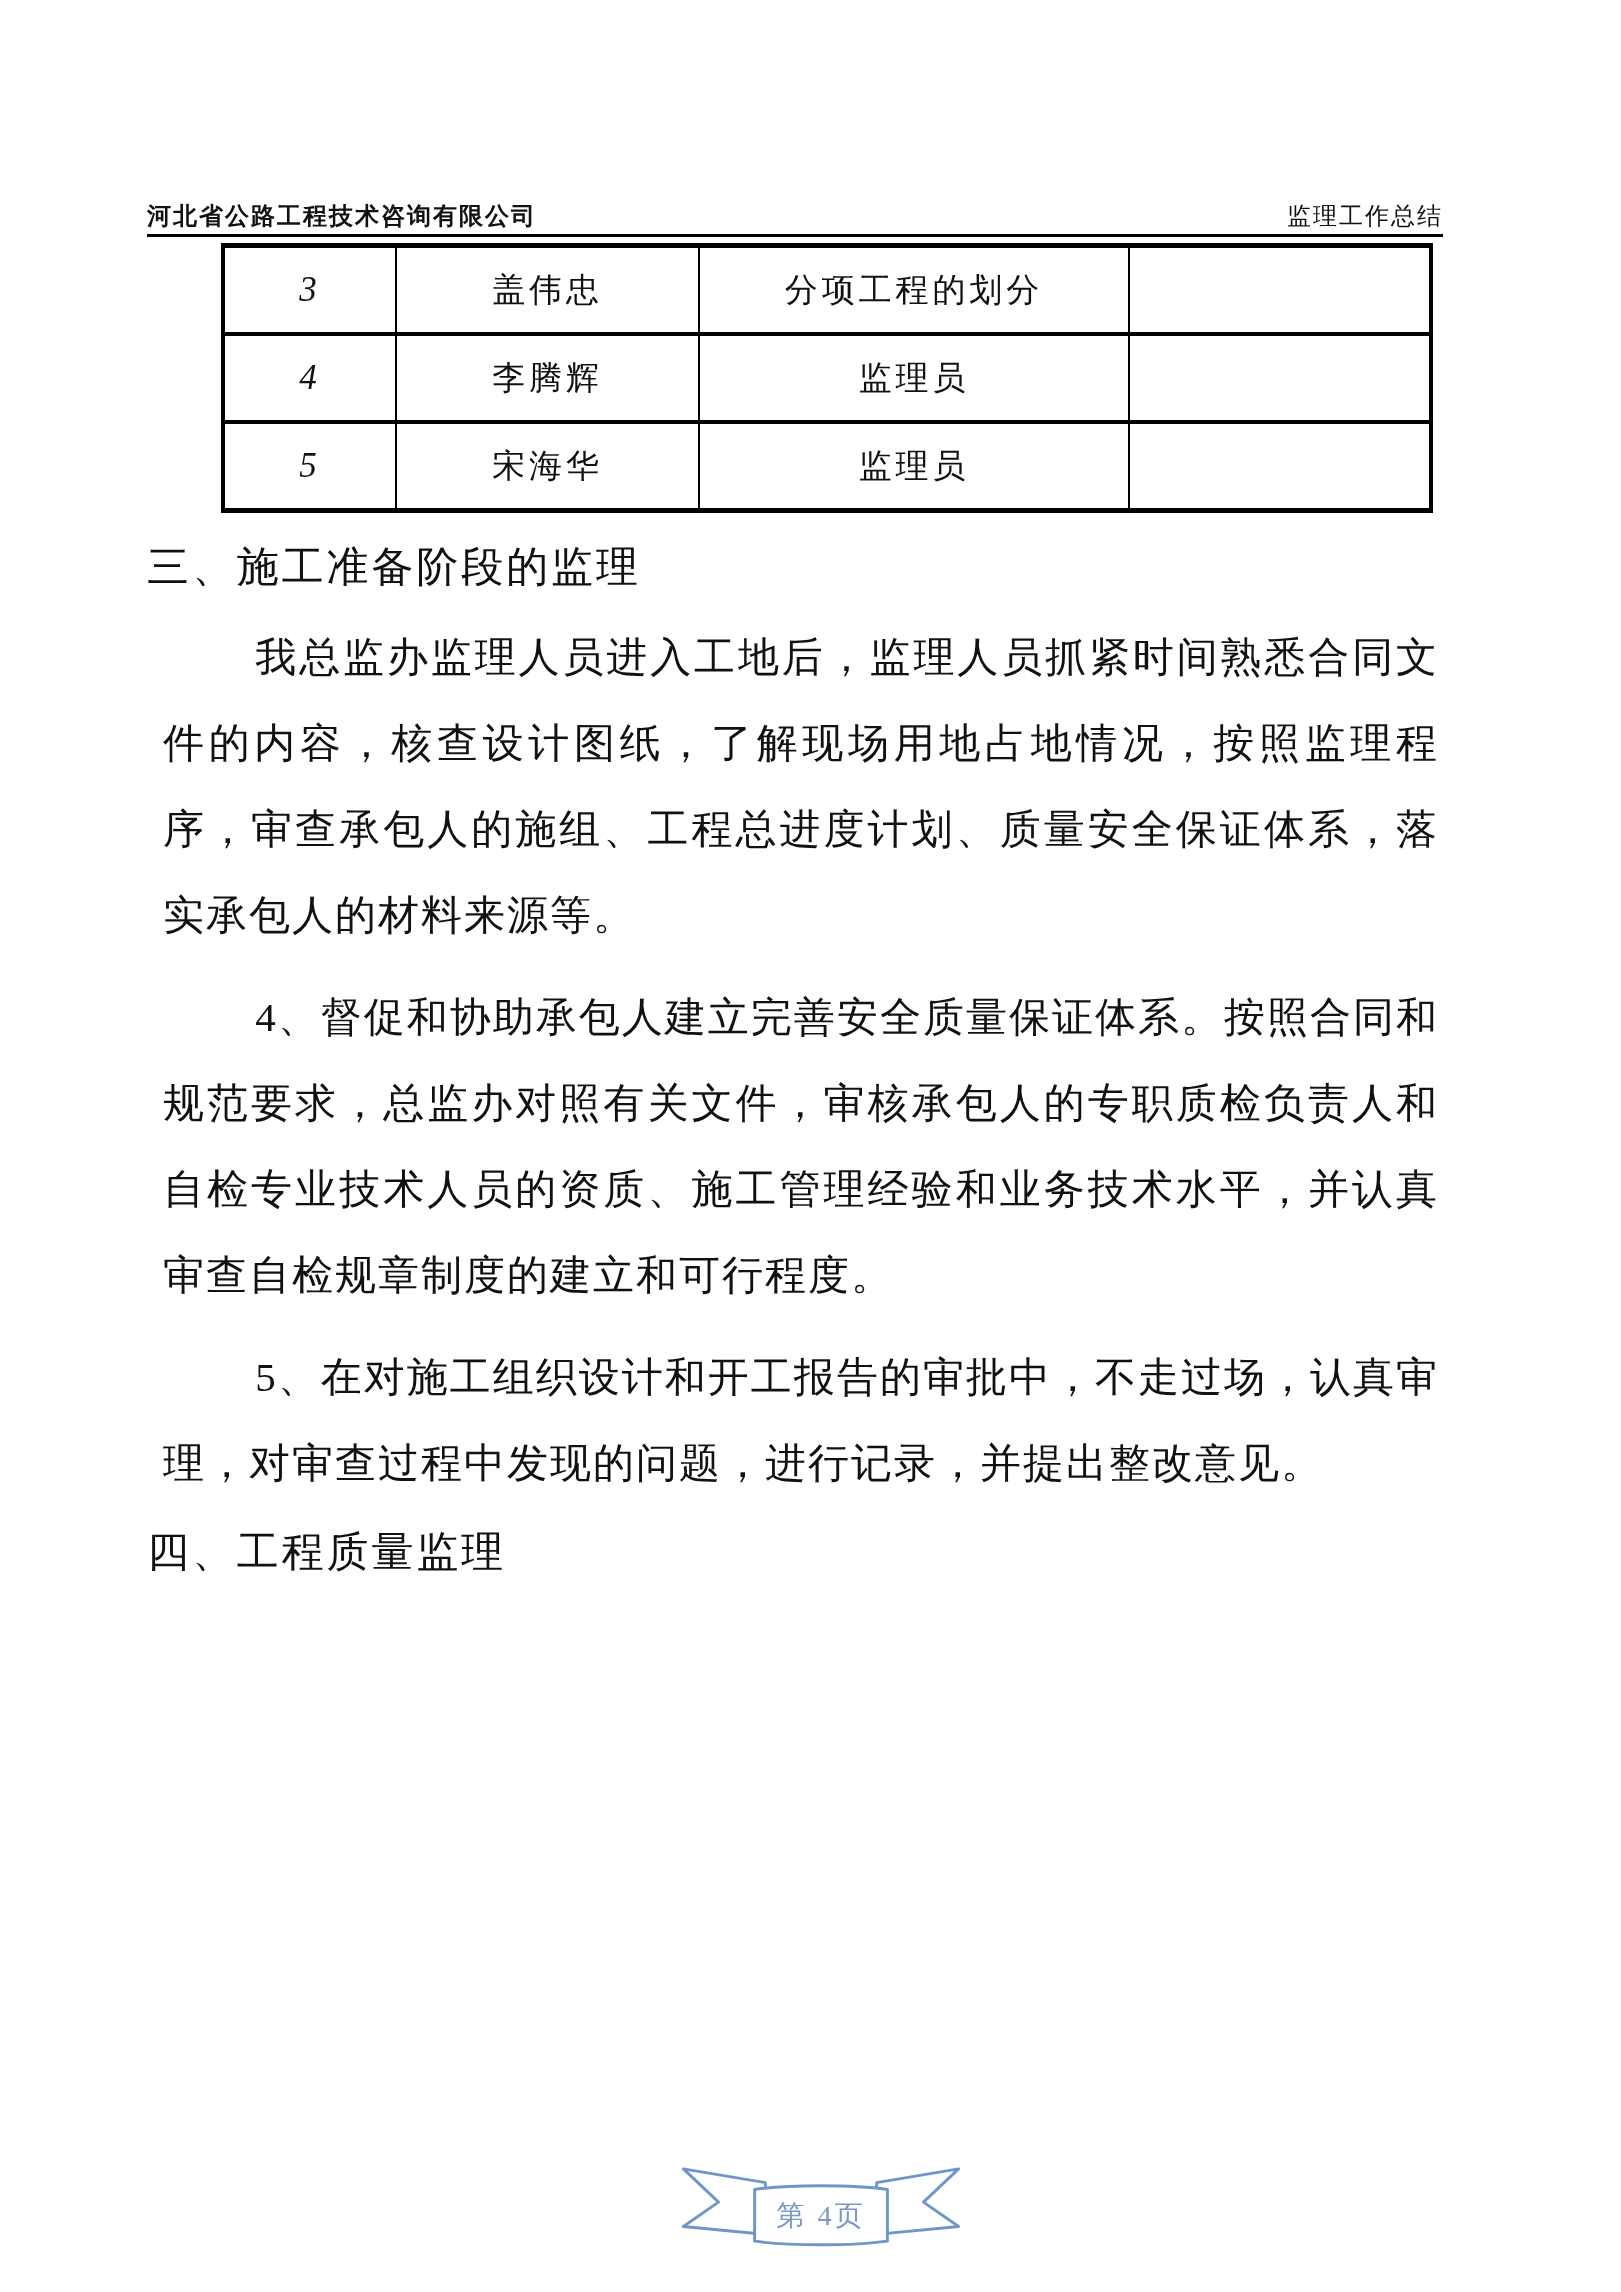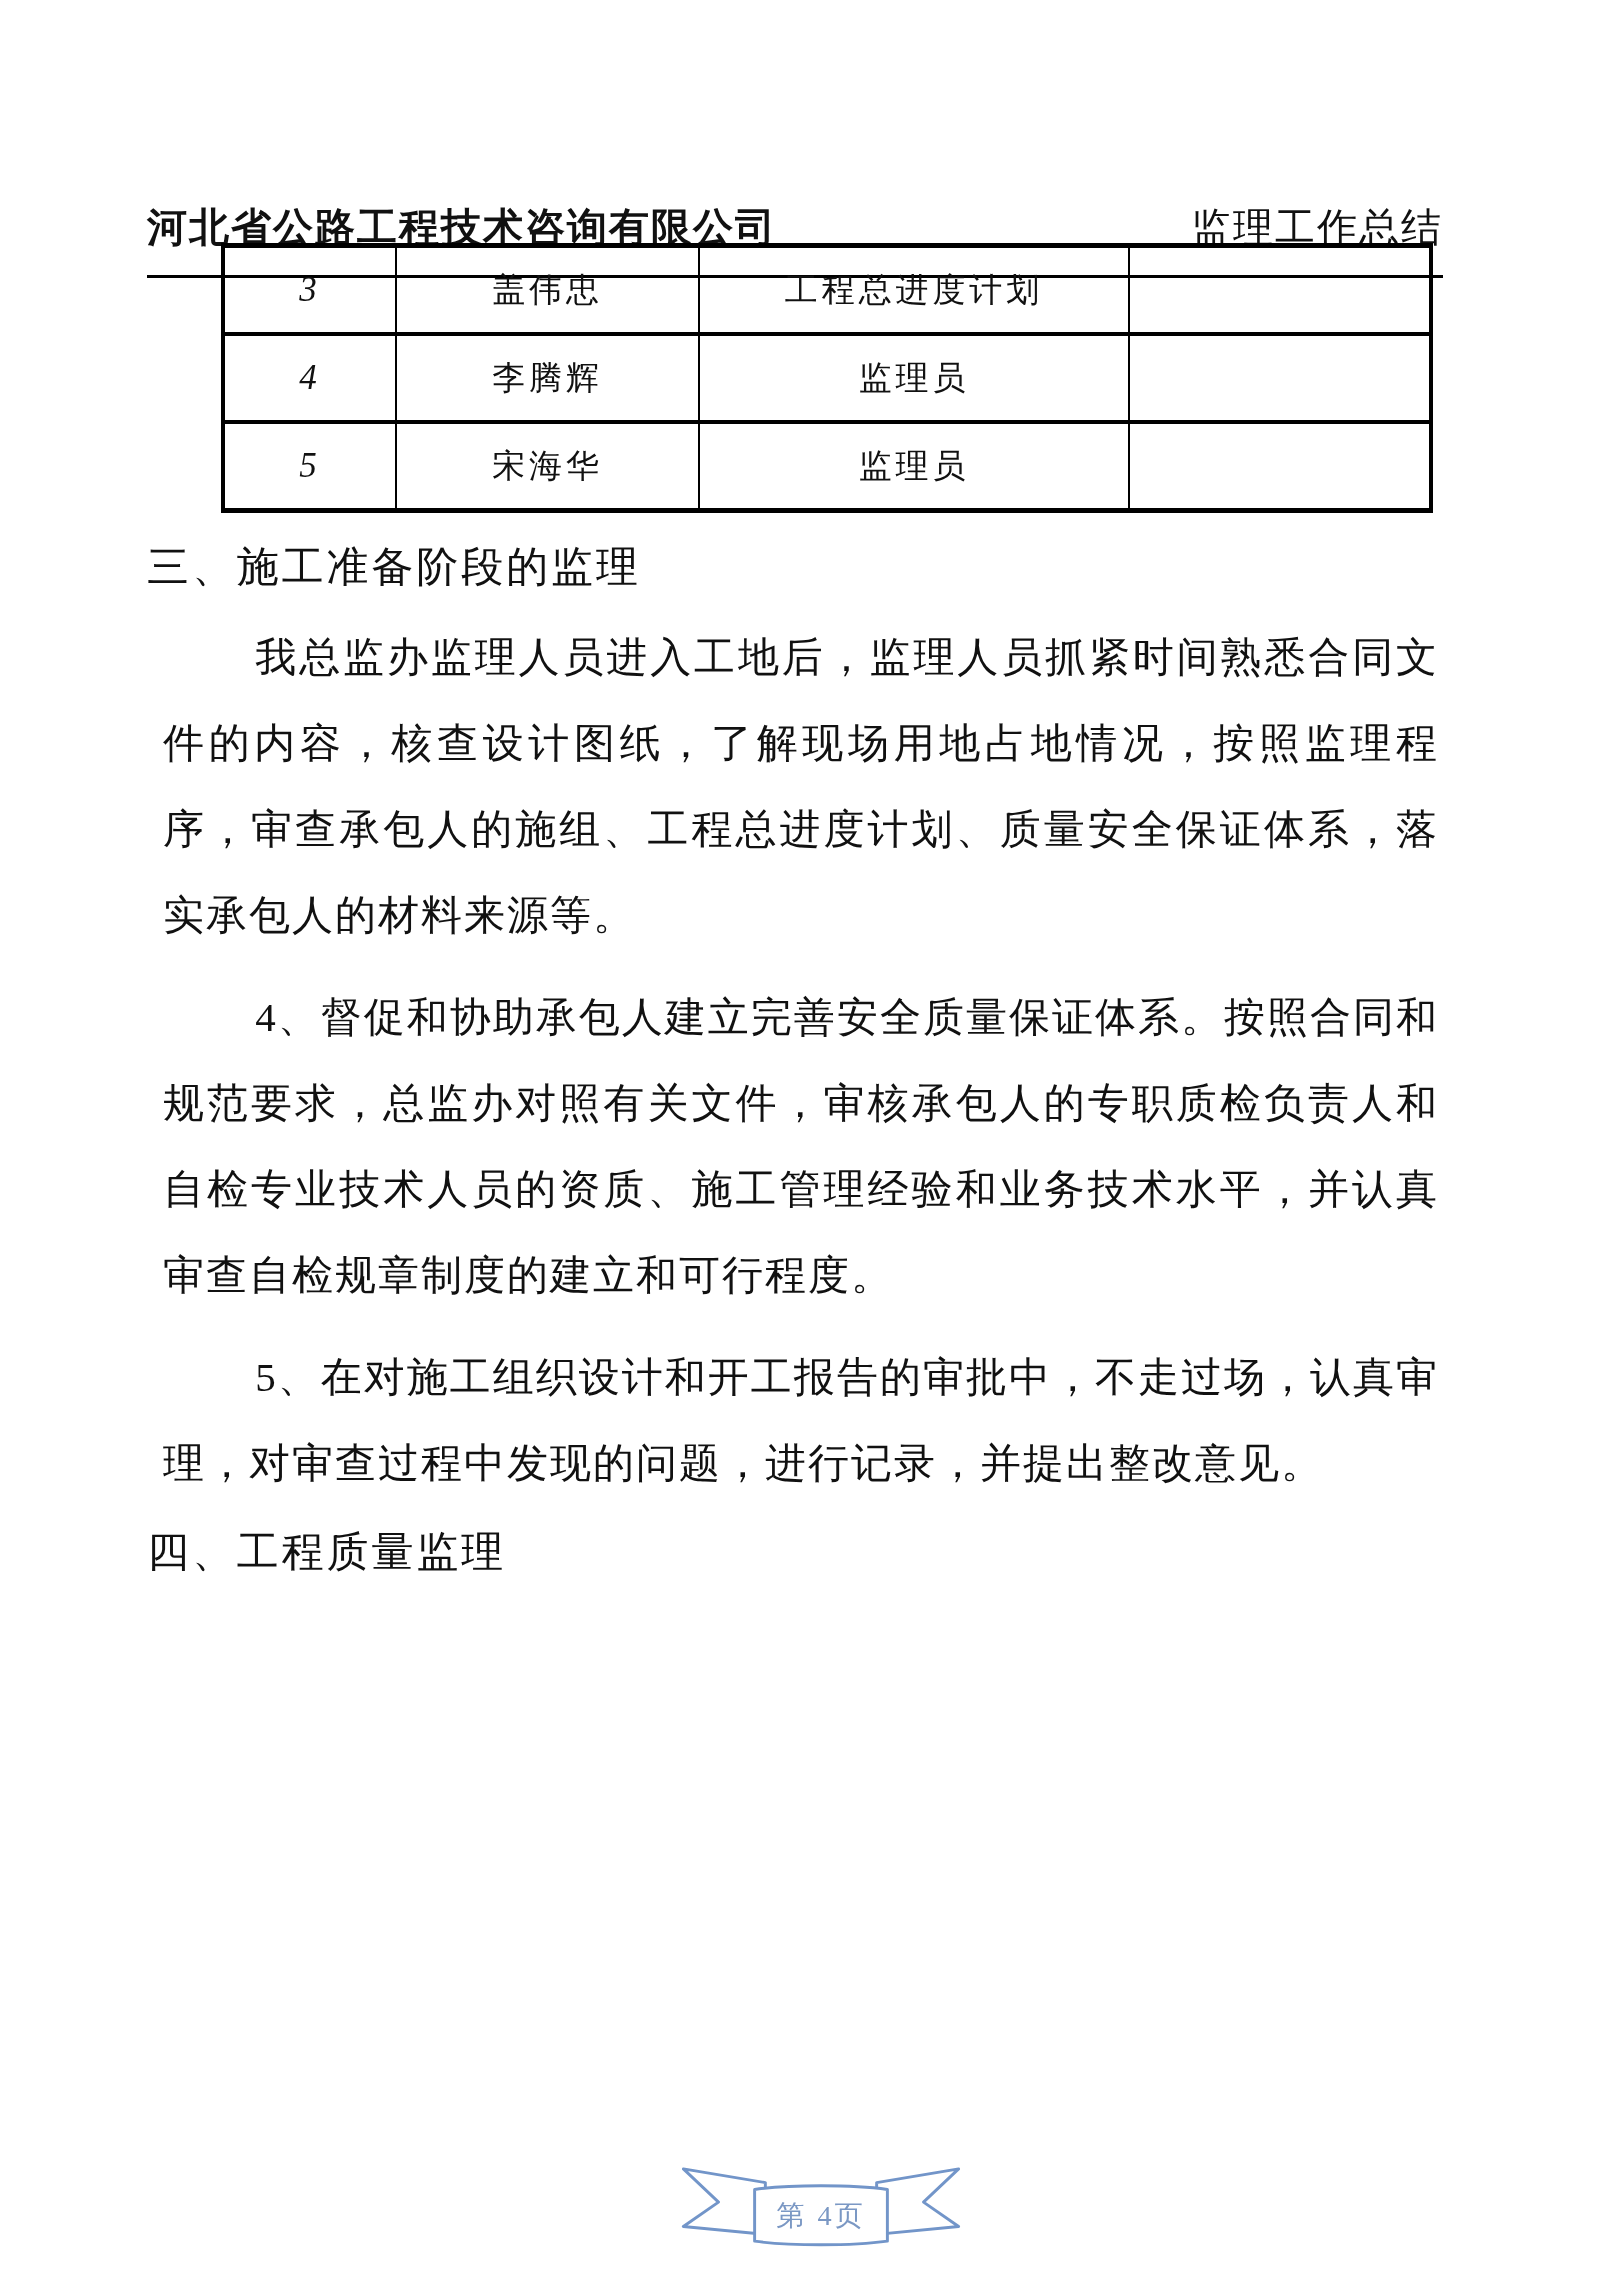--- a/index.html
+++ b/index.html
@@ -9,23 +9,23 @@
     background:#ffffff;
     font-family:"Liberation Serif","DejaVu Serif",serif;
     color:#111111;
     overflow:hidden;
     margin:0 auto;
   }
   
   .hdr{
     position:absolute;left:147px;top:192px;width:1296px;
     display:flex;justify-content:space-between;align-items:flex-end;
-    font-size:40px;letter-spacing:2px;
+    font-size:24px;letter-spacing:2px;
     border-bottom:3.9px solid #000;
-    padding-bottom:20px;
+    padding-bottom:2px;
   }
   .hdr .left{font-weight:bold;}
   .hdr .right{font-weight:normal;margin-top:8px;}
   
   table.roster{
     position:absolute;left:221px;top:243px;
     width:1209px;
     border-collapse:collapse;
     table-layout:fixed;
     font-size:33px;
@@ -84,21 +84,21 @@
     <colgroup>
         <col class="c1">
         <col class="c2">
         <col class="c3">
         <col class="c4">
       </colgroup>
     <tbody>
       <tr>
         <td>3</td>
         <td>盖伟忠</td>
-        <td>工程总进度计划</td>
+        <td>分项工程的划分</td>
         <td></td>
       </tr>
       <tr>
         <td>4</td>
         <td>李腾辉</td>
         <td>监理员</td>
         <td></td>
       </tr>
       <tr>
         <td>5</td>

